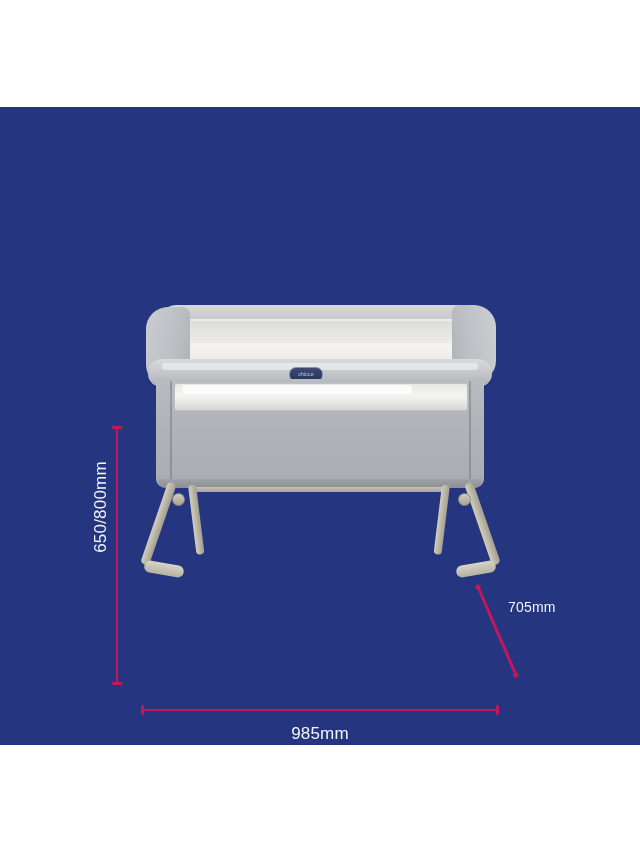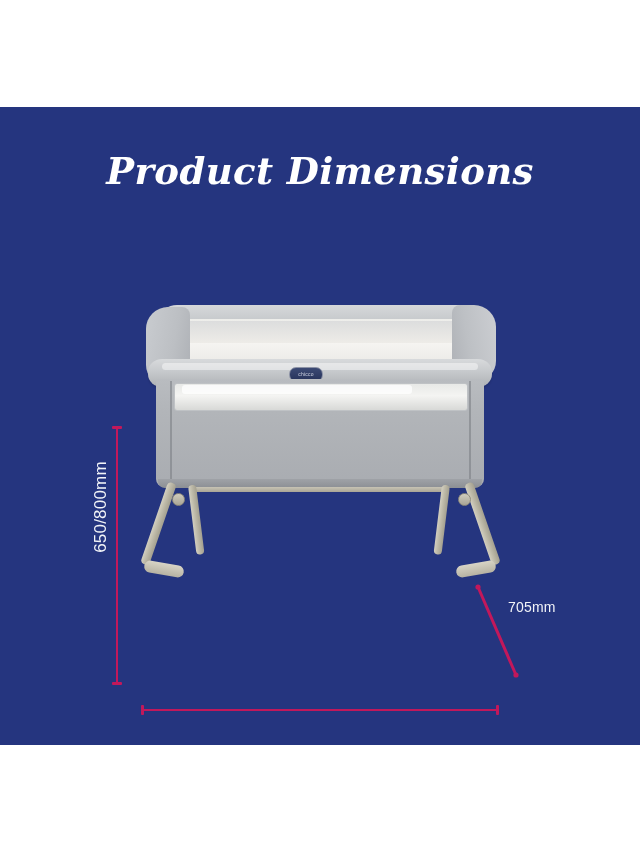--- a/index.html
+++ b/index.html
@@ -305,21 +305,20 @@
     white-space: nowrap;
   }
 </style>
 </head>
 <body>
 
 <div id="page">
 
   <div id="blue-panel">
 
-    <div id="title">Product Dimensions</div>
 
     <div id="product">
 
       <div class="rim-back"></div>
       <div class="interior"></div>
       <div class="interior-shade"></div>
       <div class="rim-left"></div>
       <div class="rim-right"></div>
       <div class="rim-front"></div>
       <div class="rim-front-hi"></div>
@@ -356,15 +355,16 @@
     <svg id="dim-d-svg" viewBox="0 0 80 110">
       <line x1="18" y1="10" x2="56" y2="98" stroke="#c2185b" stroke-width="3" stroke-linecap="round"></line>
       <circle cx="18" cy="10" r="2.6" fill="#c2185b"></circle>
       <circle cx="56" cy="98" r="2.6" fill="#c2185b"></circle>
     </svg>
     <div id="dim-d-label">705mm</div>
 
     <div class="dim-line" id="dim-h-line"></div>
     <div class="dim-cap" id="dim-h-cap-l"></div>
     <div class="dim-cap" id="dim-h-cap-r"></div>
+    <div id="dim-h-label">985mm</div>
 
   </div>
 </div>
 
 </body></html>

